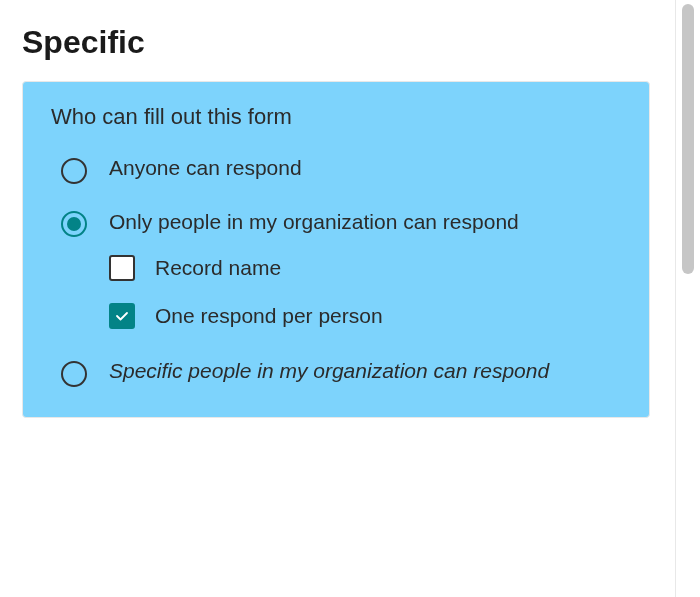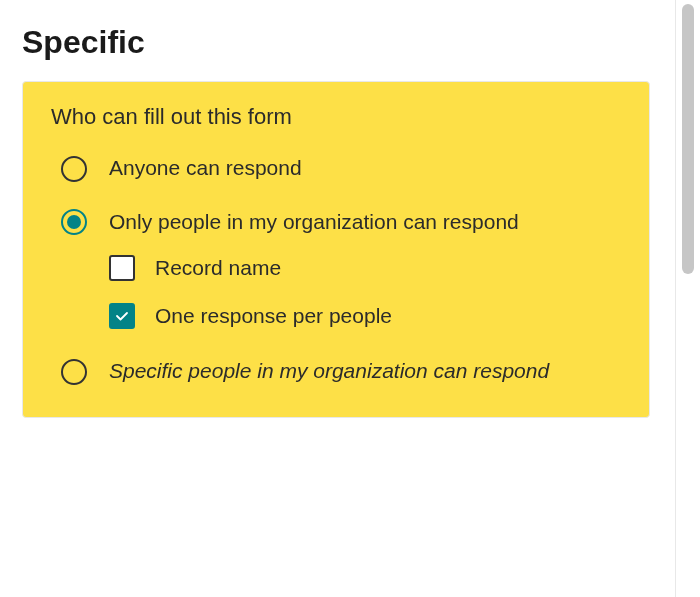--- a/index.html
+++ b/index.html
@@ -19,34 +19,34 @@
       padding: 24px 22px;
       width: 672px;
     }
     .page-title {
       font-size: 32px;
       font-weight: 700;
       color: #1a1a1a;
       margin-bottom: 20px;
     }
     .panel {
-      background: #fde047;
+      background: #7dd3fc;
       border: 1px solid #e8e8e8;
       border-radius: 4px;
       padding: 22px 28px 30px 28px;
     }
     .panel-title {
       font-size: 22px;
       font-weight: 400;
       color: #2b2b2b;
       margin-bottom: 22px;
     }
     .radio-option {
       display: flex;
-      align-items: center;
+      align-items: flex-end;
       gap: 22px;
       margin-bottom: 22px;
       cursor: pointer;
       padding-left: 10px;
     }
     .radio-option:last-child {
       margin-bottom: 0;
       font-style: italic;
     }
     .radio-circle {
@@ -159,21 +159,21 @@
         <div class="checkbox-box"></div>
         <div class="checkbox-label">Record name</div>
       </div>
 
       <div class="checkbox-option">
         <div class="checkbox-box checked">
           <svg width="16" height="16" viewBox="0 0 16 16" fill="none">
             <path d="M3 8L6.5 11.5L13 5" stroke="#ffffff" stroke-width="1.8" stroke-linecap="round" stroke-linejoin="round"></path>
           </svg>
         </div>
-        <div class="checkbox-label">One response per people</div>
+        <div class="checkbox-label">One respond per person</div>
       </div>
     </div>
 
     <div class="radio-option">
       <div class="radio-circle"></div>
       <div class="option-label">Specific people in my organization can respond</div>
     </div>
   </div>
 </div>
 

